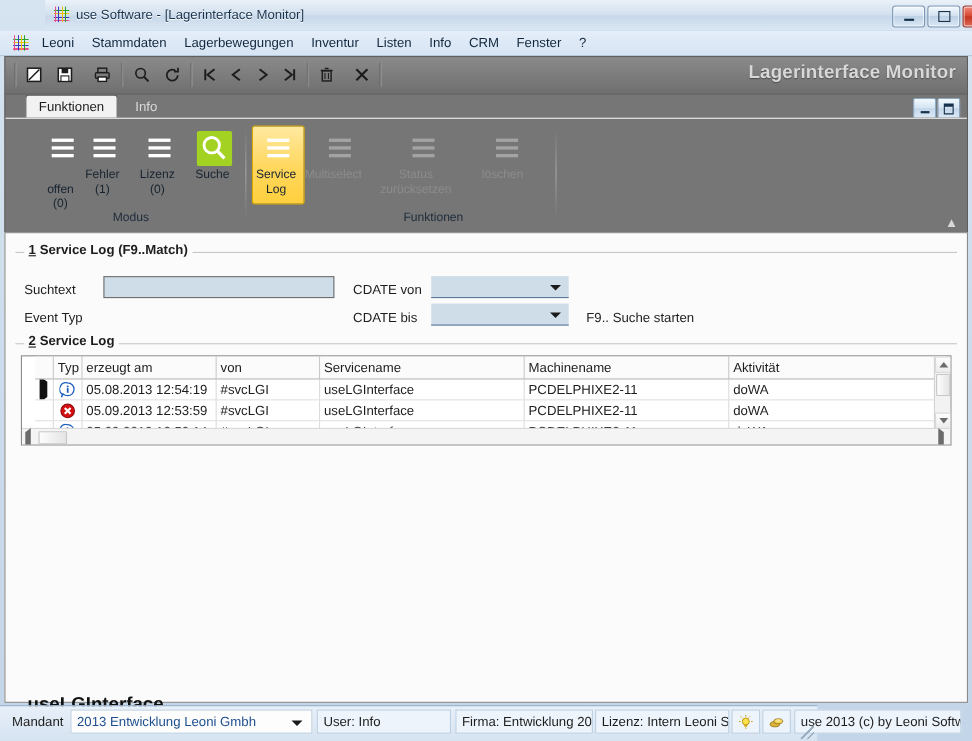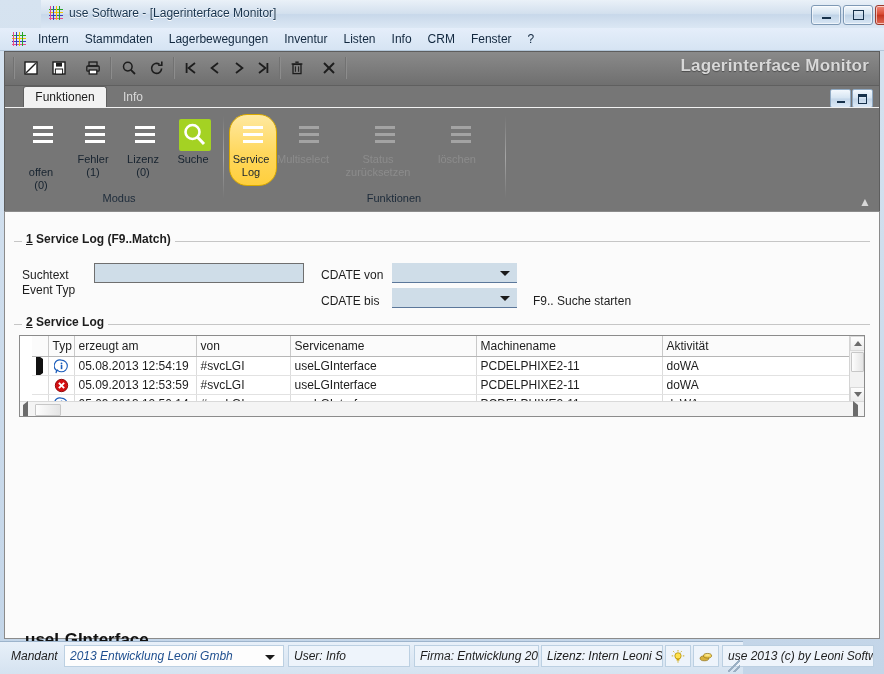--- a/index.html
+++ b/index.html
@@ -152,21 +152,21 @@
   .iconbars i{position:absolute;left:6px;width:20px;height:3px;background:#fff;display:block;}
   .iconbars i:nth-child(1){top:7px;}
   .iconbars i:nth-child(2){top:14px;}
   .iconbars i:nth-child(3){top:21px;}
 
   
   #client{
     position:absolute;left:4px;top:211px;width:876px;height:428px;
     background:#fbfbfb;border:1px solid #8b8b8b;box-sizing:border-box;
   }
-  .groupbox{position:absolute;box-sizing:border-box;margin-top:12px;}
+  .groupbox{position:absolute;box-sizing:border-box;}
   .gb-line{position:absolute;left:0;right:0;top:9px;height:1px;background:#c6c6c6;}
   .gb-title{
     position:absolute;left:8px;top:0;background:#fbfbfb;padding:0 4px;
     font-size:12px;font-weight:bold;color:#1d1d1d;white-space:nowrap;
   }
   .gb-title u{text-decoration:underline;}
   .flabel{position:absolute;font-size:12px;color:#1d1d1d;white-space:nowrap;}
   .ftext{
     position:absolute;box-sizing:border-box;
     background:#cfdde8;border:1px solid #6f6f6f;
@@ -232,21 +232,20 @@
   
   #detail{position:absolute;left:20px;top:418px;width:840px;height:100px;}
   #detail .d-title{font-size:17px;font-weight:bold;color:#111;line-height:20px;}
   #detail .d-sub{font-size:11px;color:#333;line-height:14px;margin-top:1px;}
 
   
   #statusbar{
     position:absolute;left:0;top:641px;width:743px;height:33px;
     background:linear-gradient(#e8f0f9,#d4e2f0);
     border-top:1px solid #9db4cc;
-    font-style:italic;
   }
   .sbcell{
     position:absolute;top:3px;height:22px;box-sizing:border-box;
     border:1px solid #bcd0e2;background:#eef4fb;
     display:flex;align-items:center;padding:0 5px;
     font-size:12px;color:#1d1d1d;white-space:nowrap;overflow:hidden;
   }
   .sbcell.plain{border:none;background:transparent;}
   .sbcombo{
     position:absolute;top:3px;height:22px;box-sizing:border-box;
@@ -294,21 +293,21 @@
     <div class="wbtn" id="btn-close">
       <span class="glyph">✕</span>
     </div>
   </div>
 
   <div id="menubar">
     <span class="m-ico">
         <span class="uselogo"></span>
       </span>
     <div id="menu-items">
-      <div class="menu-item">Intern</div>
+      <div class="menu-item">Leoni</div>
       <div class="menu-item">Stammdaten</div>
       <div class="menu-item">Lagerbewegungen</div>
       <div class="menu-item">Inventur</div>
       <div class="menu-item">Listen</div>
       <div class="menu-item">Info</div>
       <div class="menu-item">CRM</div>
       <div class="menu-item">Fenster</div>
       <div class="menu-item">?</div>
     </div>
   </div>
@@ -410,21 +409,21 @@
         <span>Funktionen</span>
       </div>
       <div class="tab idle" style="left:106px;width:44px;">
         <span>Info</span>
       </div>
     </div>
 
     <div id="ribbonbody">
 
       <div class="rgroup" style="left:10px;width:262px;">
-        <div class="rbtn" style="left:4px;gap:45px;">
+        <div class="rbtn" style="left:18px;gap:45px;">
           <div class="ricon">
             <span class="iconbars" style="background:#a9d6e8;"><i></i><i></i><i></i></span>
           </div>
           <div class="rlabel">
             <span>offen</span><br>
             <span>(0)</span>
           </div>
         </div>
         <div class="rbtn" style="left:56px;">
           <div class="ricon">
@@ -449,21 +448,21 @@
             <span style="display:block;width:32px;height:32px;background:#a4d223;border-radius:2px;position:relative;">
               <svg width="32" height="32" viewBox="0 0 32 32" style="position:absolute;left:0;top:0;">
                 <circle cx="13.5" cy="13" r="7" fill="none" stroke="#fff" stroke-width="2.6"></circle>
                 <line x1="18.6" y1="18.2" x2="25" y2="25" stroke="#fff" stroke-width="3"></line>
               </svg>
             </span>
           </div>
           <div class="rlabel"><span>Suche</span></div>
         </div>
         <div class="rgsep" style="left:208px;"></div>
-        <div class="rbtn selected" style="left:214px;height:72px;border-radius:18px;">
+        <div class="rbtn selected" style="left:214px;height:72px;">
           <div class="ricon">
             <span class="iconbars" style="background:#a9d6e8;"><i></i><i></i><i></i></span>
           </div>
           <div class="rlabel" style="white-space:pre-line;">Service
 Log</div>
         </div>
         <div class="rglabel" style="left:0;width:208px;">Modus</div>
       </div>
 
       <div class="rgroup" style="left:276px;width:226px;">
@@ -501,21 +500,21 @@
       <div class="gb-title">
         <u>1</u>
         <span>Service Log  (F9..Match)</span>
       </div>
 
       <div class="flabel" style="left:8px;top:36px;">Suchtext</div>
       <div class="ftext" style="left:80px;top:31px;width:210px;height:20px;">
         <span style="display:block;padding:2px 4px;font-size:12px;color:#1d1d1d;"></span>
       </div>
 
-      <div class="flabel" style="left:8px;top:51px;">Event Typ</div>
+      <div class="flabel" style="left:8px;top:62px;">Event Typ</div>
 
       <div class="flabel" style="left:307px;top:36px;">CDATE von</div>
       <div class="fcombo" style="left:378px;top:31px;width:125px;height:20px;">
         <span></span>
         <span class="arrow"></span>
       </div>
 
       <div class="flabel" style="left:307px;top:62px;">CDATE bis</div>
       <div class="fcombo" style="left:378px;top:56px;width:125px;height:20px;">
         <span></span>

